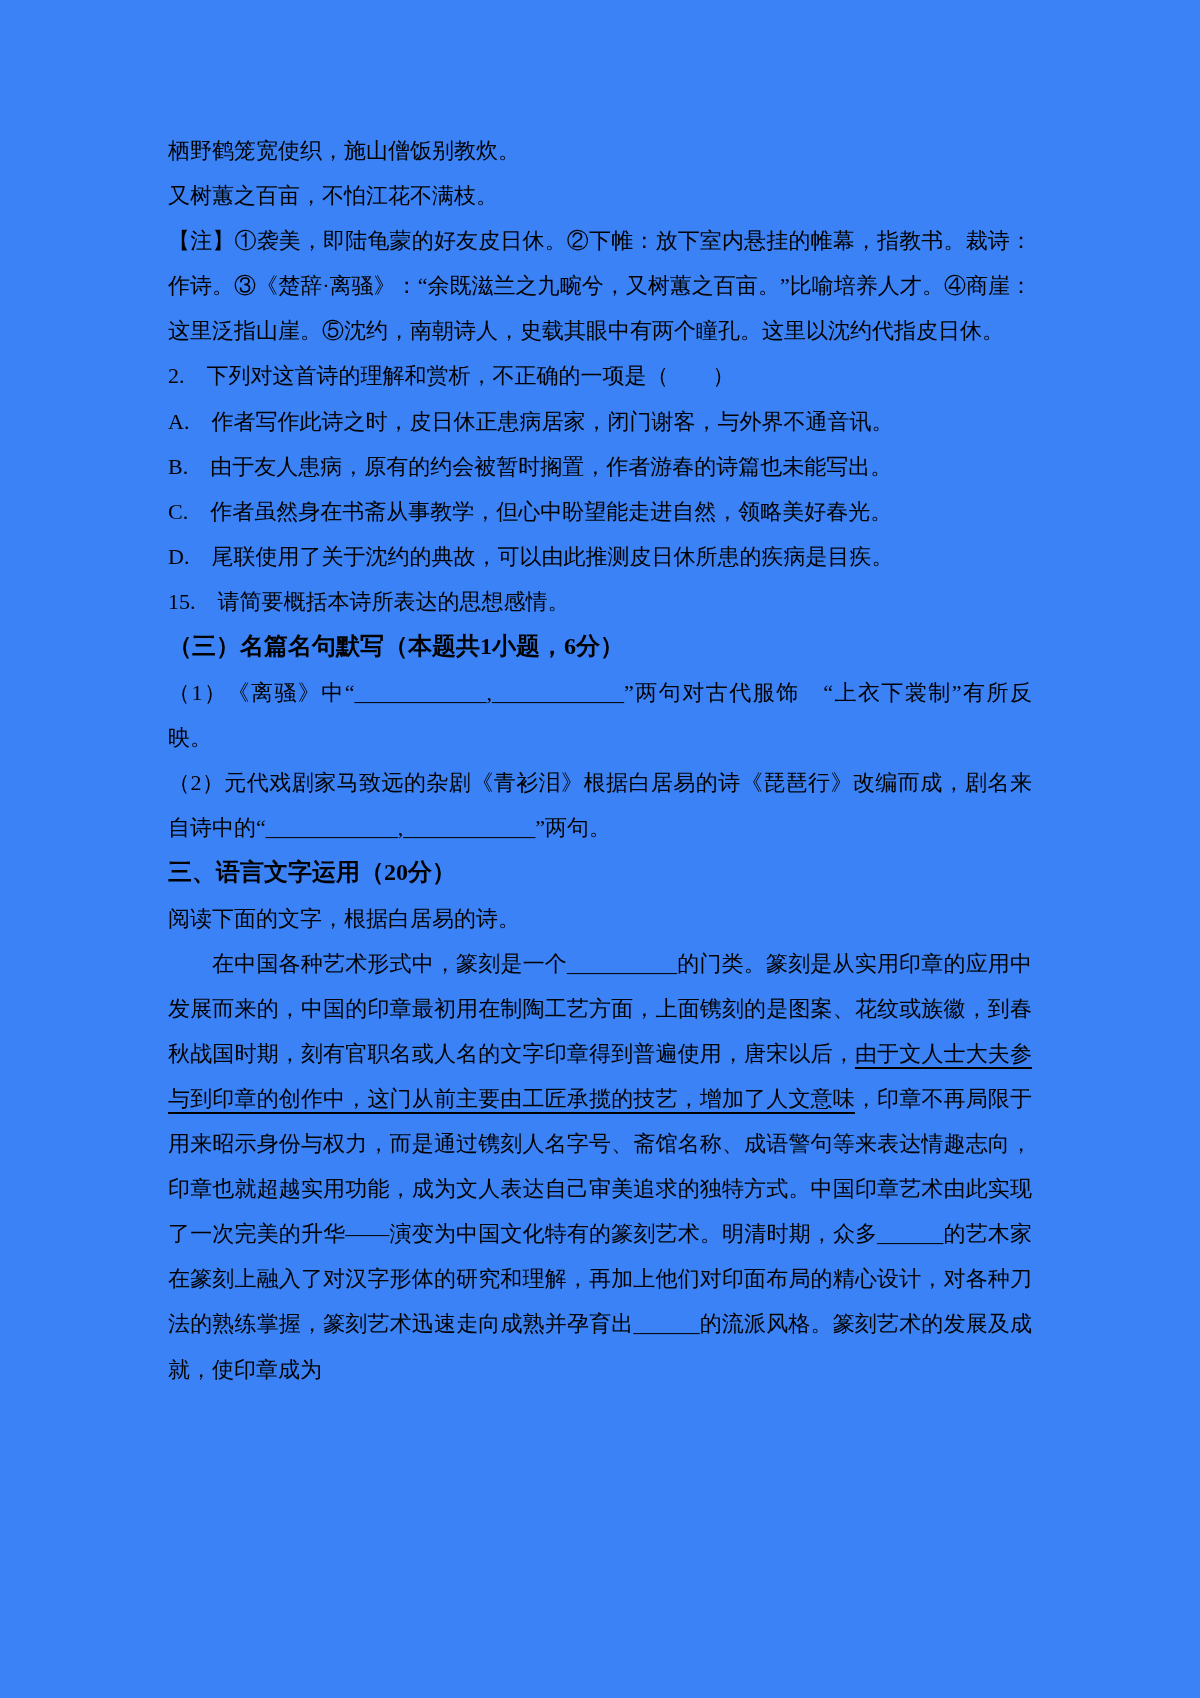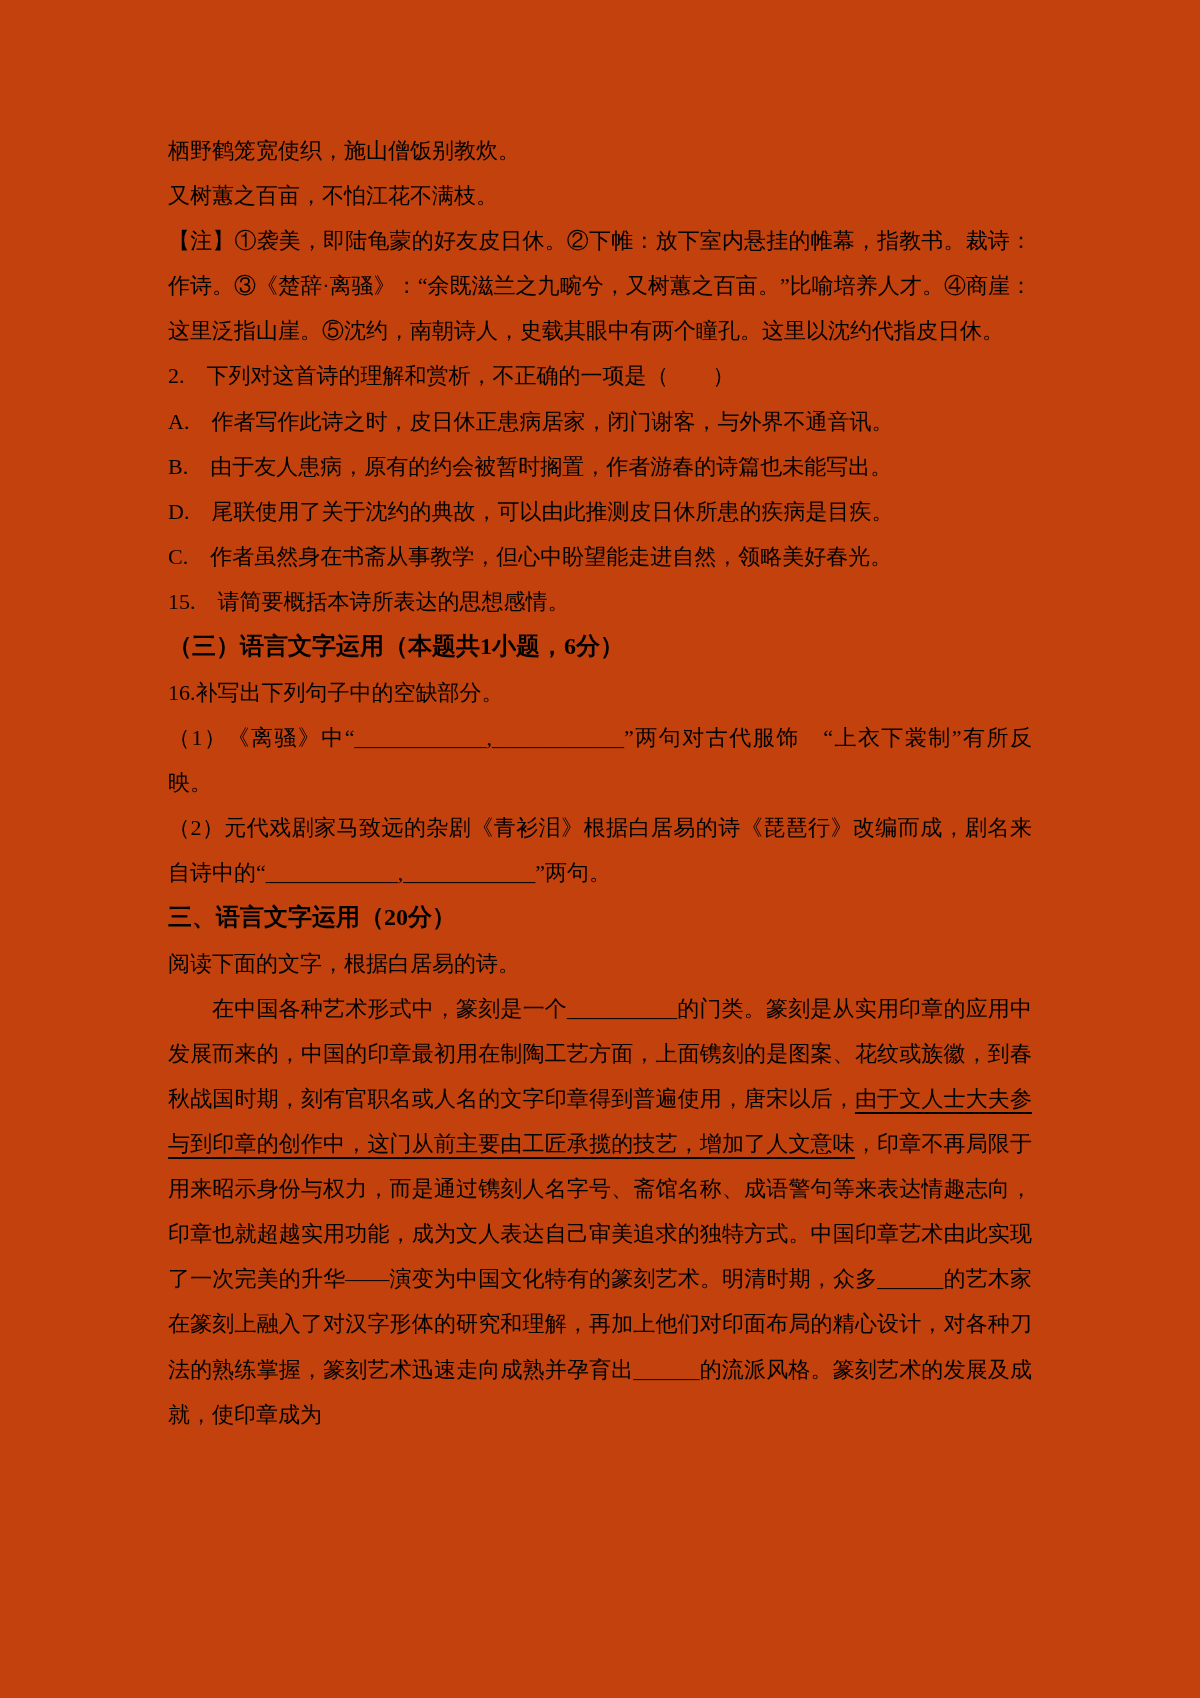--- a/index.html
+++ b/index.html
@@ -6,21 +6,21 @@
     margin: 0;
     padding: 0;
     background: #ffffff;
   }
   .page {
     position: relative;
     width: 1200px;
     min-height: 1698px;
     box-sizing: border-box;
     margin: 0 auto;
-    background: #c2410c;
+    background: #3b82f6;
     padding: 128px 168px 40px 168px;
     font-family: "Liberation Serif", "DejaVu Serif", serif;
     font-size: 22px;
     color: #000000;
   }
   .poem {
     text-align: center;
   }
   .poem p {
     margin: 0;
@@ -56,28 +56,27 @@
   <div class="poem">
     <p>栖野鹤笼宽使织，施山僧饭别教炊。</p>
     <p>又树蕙之百亩，不怕江花不满枝。</p>
   </div>
 
   <p>【注】①袭美，即陆龟蒙的好友皮日休。②下帷：放下室内悬挂的帷幕，指教书。裁诗：作诗。③《楚辞·离骚》：“余既滋兰之九畹兮，又树蕙之百亩。”比喻培养人才。④商崖：这里泛指山崖。⑤沈约，南朝诗人，史载其眼中有两个瞳孔。这里以沈约代指皮日休。</p>
 
   <p>2.　下列对这首诗的理解和赏析，不正确的一项是（　　）</p>
   <p>A.　作者写作此诗之时，皮日休正患病居家，闭门谢客，与外界不通音讯。</p>
   <p>B.　由于友人患病，原有的约会被暂时搁置，作者游春的诗篇也未能写出。</p>
+  <p>C.　作者虽然身在书斋从事教学，但心中盼望能走进自然，领略美好春光。</p>
   <p>D.　尾联使用了关于沈约的典故，可以由此推测皮日休所患的疾病是目疾。</p>
-  <p>C.　作者虽然身在书斋从事教学，但心中盼望能走进自然，领略美好春光。</p>
 
   <p>15.　请简要概括本诗所表达的思想感情。</p>
 
-  <h2 class="section-heading">（三）语言文字运用（本题共1小题，6分）</h2>
+  <h2 class="section-heading">（三）名篇名句默写（本题共1小题，6分）</h2>
 
-  <p>16.补写出下列句子中的空缺部分。</p>
   <p>（1）《离骚》中“____________,____________”两句对古代服饰　“上衣下裳制”有所反映。</p>
   <p>（2）元代戏剧家马致远的杂剧《青衫泪》根据白居易的诗《琵琶行》改编而成，剧名来自诗中的“____________,____________”两句。</p>
 
   <h2 class="section-heading">三、语言文字运用（20分）</h2>
 
   <p>阅读下面的文字，根据白居易的诗。</p>
 
   <p class="indent"><span>在中国各种艺术形式中，篆刻是一个__________的门类。篆刻是从实用印章的应用中发展而来的，中国的印章最初用在制陶工艺方面，上面镌刻的是图案、花纹或族徽，到春秋战国时期，刻有官职名或人名的文字印章得到普遍使用，唐宋以后，</span><span class="u">由于文人士大夫参与到印章的创作中，这门从前主要由工匠承揽的技艺，增加了人文意味</span><span>，印章不再局限于用来昭示身份与权力，而是通过镌刻人名字号、斋馆名称、成语警句等来表达情趣志向，印章也就超越实用功能，成为文人表达自己审美追求的独特方式。中国印章艺术由此实现了一次完美的升华——演变为中国文化特有的篆刻艺术。明清时期，众多______的艺木家在篆刻上融入了对汉字形体的研究和理解，再加上他们对印面布局的精心设计，对各种刀法的熟练掌握，篆刻艺术迅速走向成熟并孕育出______的流派风格。篆刻艺术的发展及成就，使印章成为</span></p>
 
 </div>

